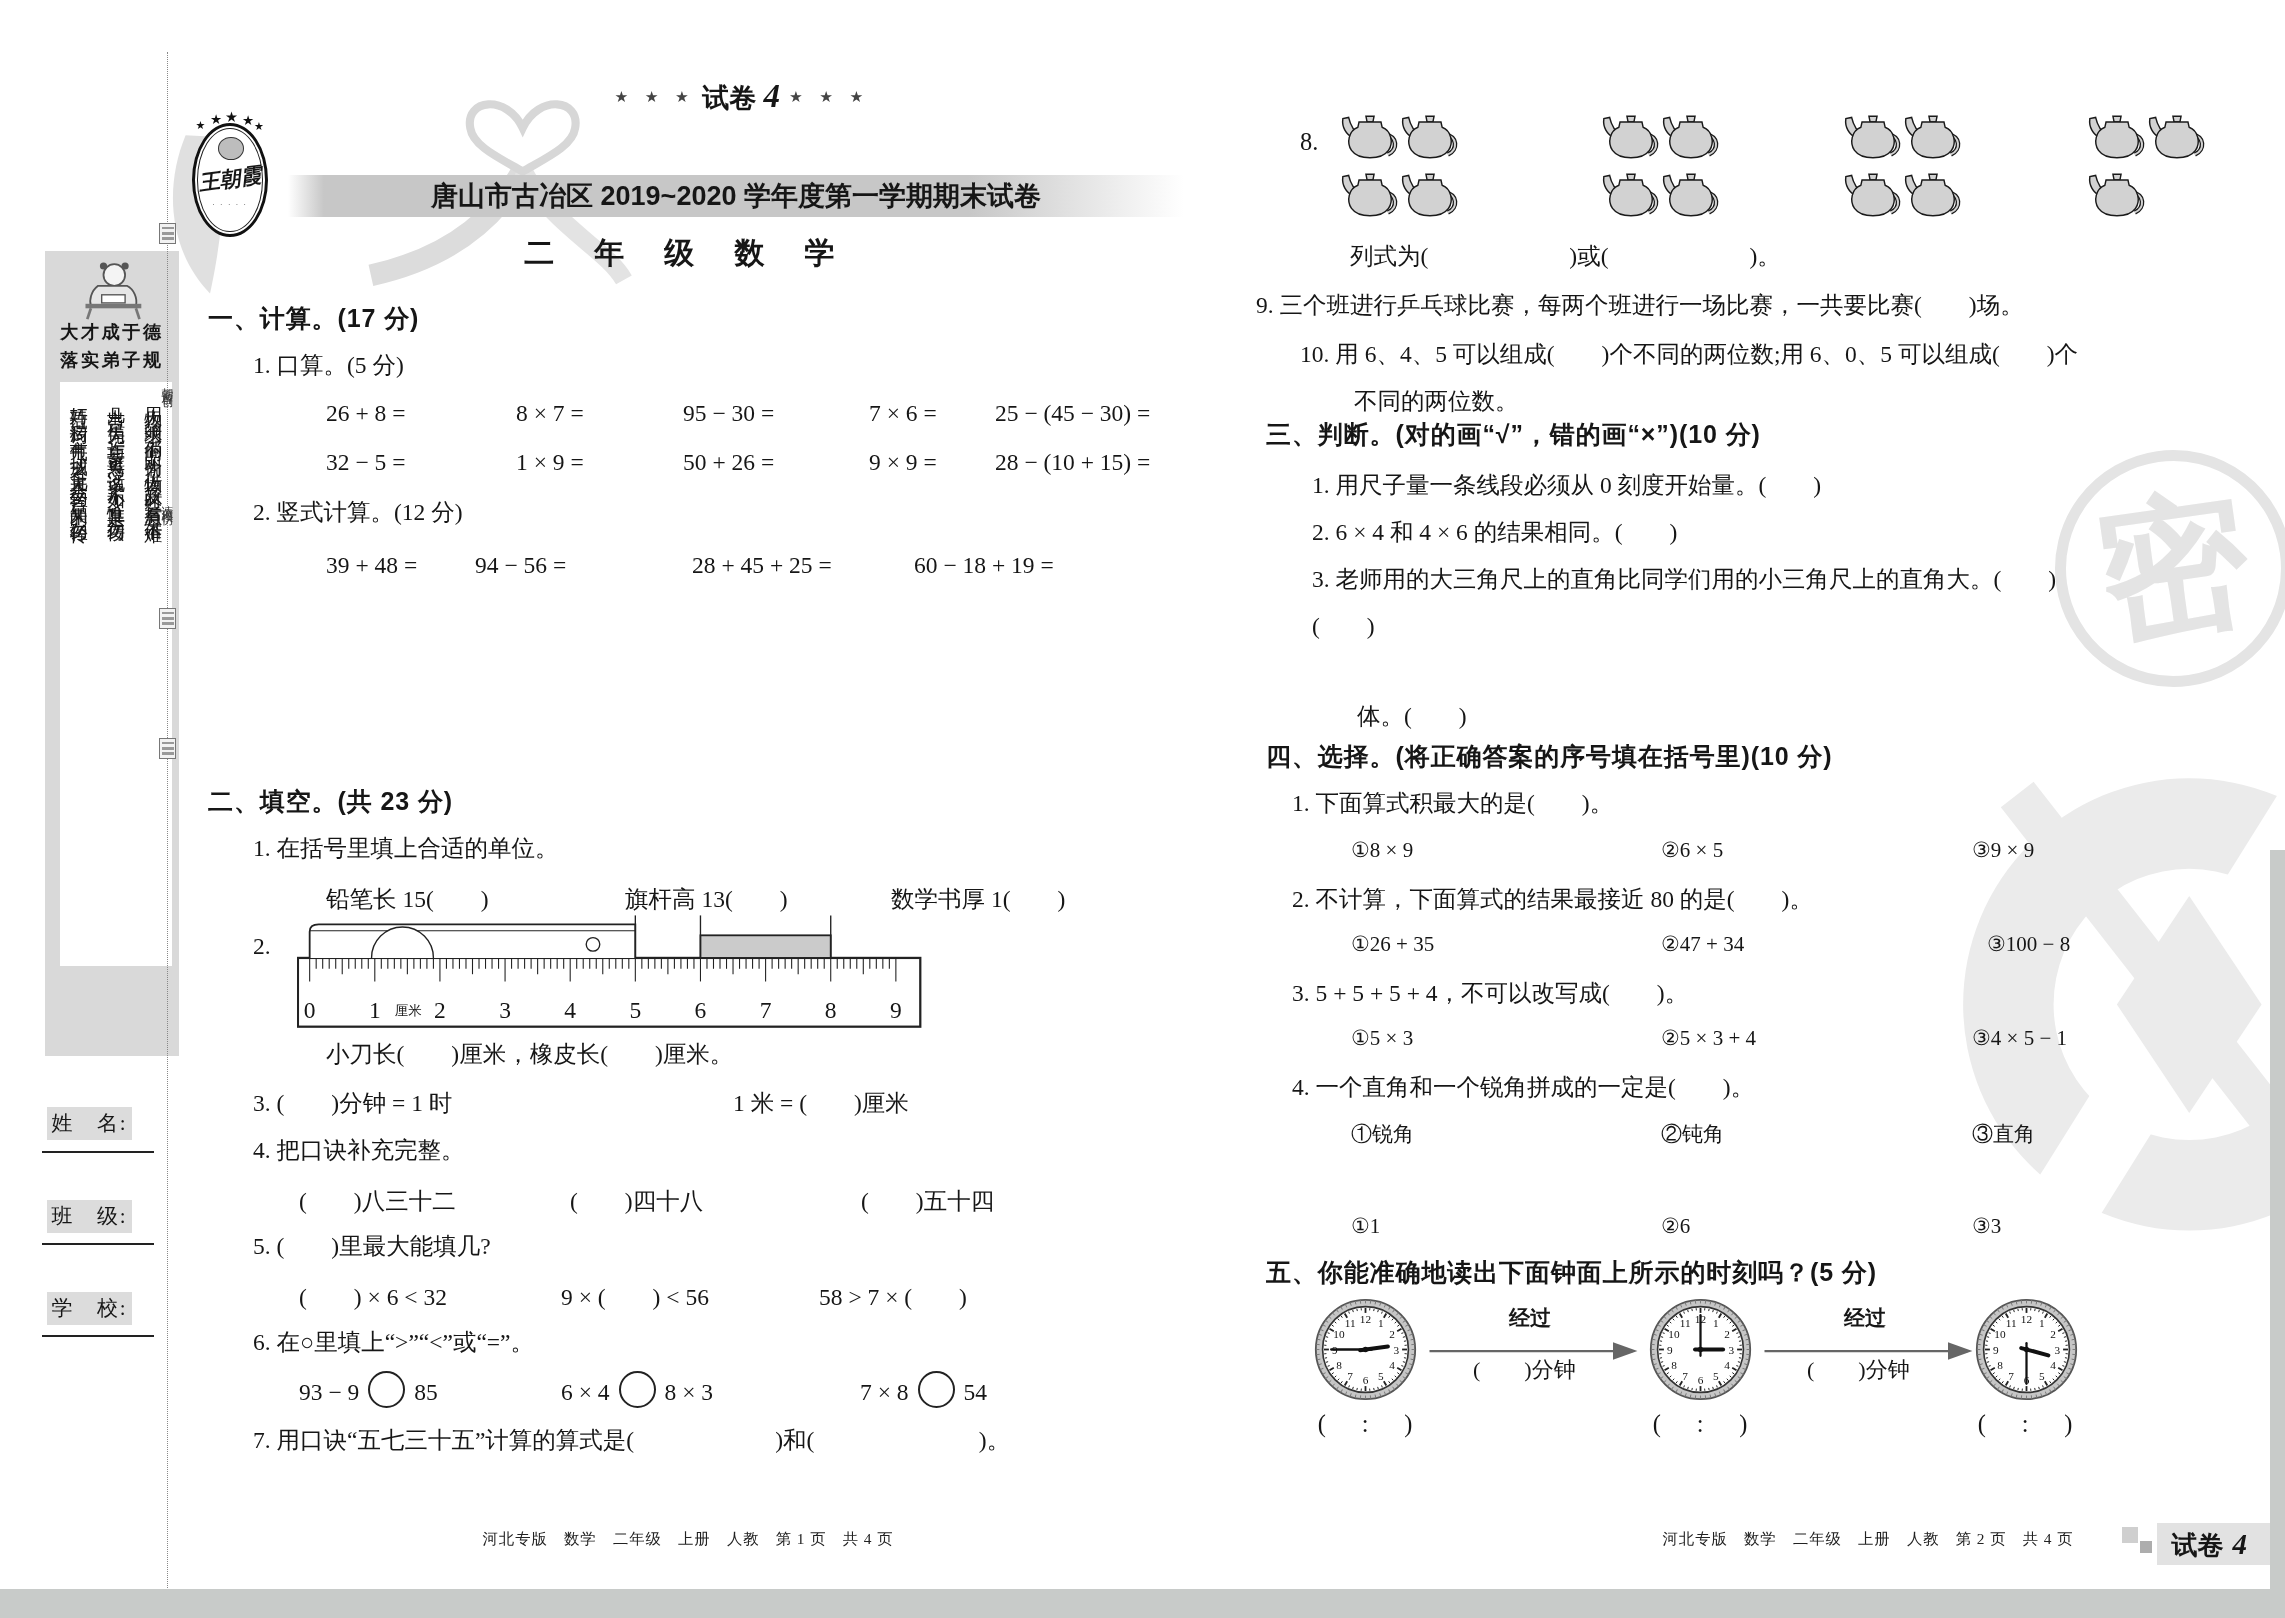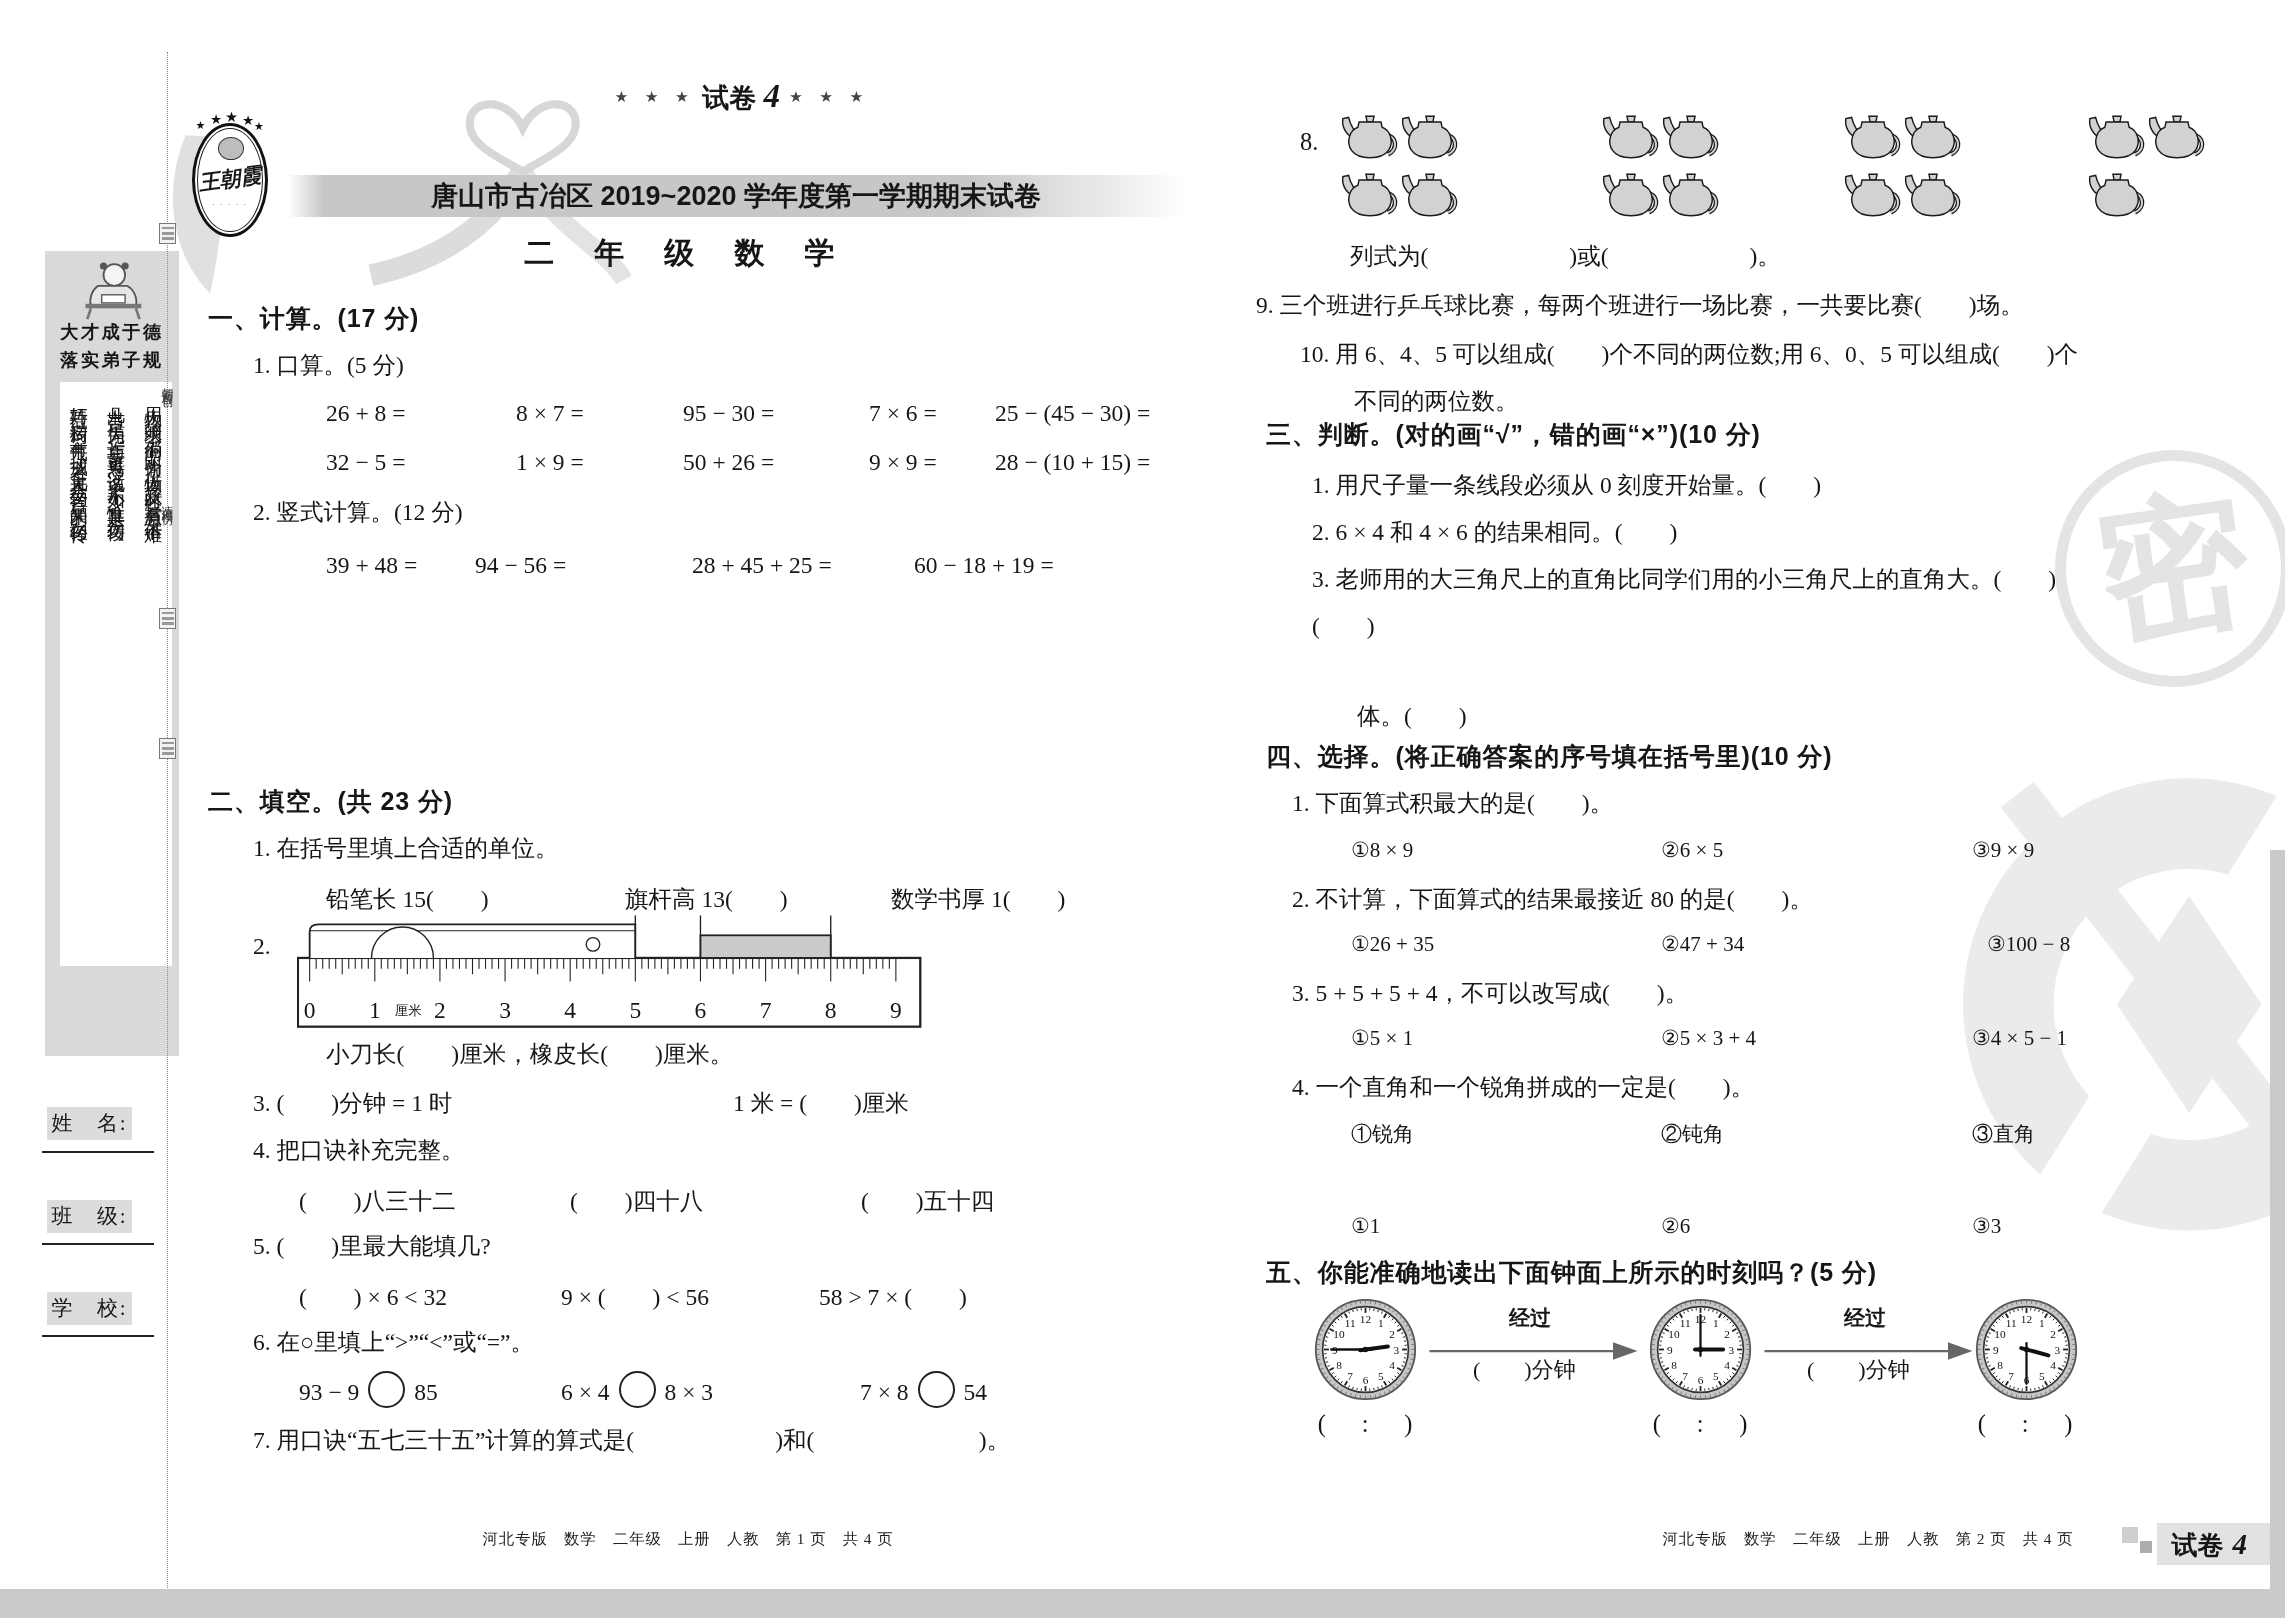--- a/index.html
+++ b/index.html
@@ -470,21 +470,21 @@
     <span style="left:621px">③9 × 9</span>
   </div>
   <div class="ln" style="left:1292px;top:885px">2. 不计算，下面算式的结果最接近 80 的是(　　)。</div>
   <div class="opts" style="left:1351px;top:932px">
     <span style="left:0">①26 + 35</span>
     <span style="left:310px">②47 + 34</span>
     <span style="left:636px">③100 − 8</span>
   </div>
   <div class="ln" style="left:1292px;top:979px">3. 5 + 5 + 5 + 4，不可以改写成(　　)。</div>
   <div class="opts" style="left:1351px;top:1026px">
-    <span style="left:0">①5 × 1</span>
+    <span style="left:0">①5 × 3</span>
     <span style="left:310px">②5 × 3 + 4</span>
     <span style="left:621px">③4 × 5 − 1</span>
   </div>
   <div class="ln" style="left:1292px;top:1073px">4. 一个直角和一个锐角拼成的一定是(　　)。</div>
   <div class="opts" style="left:1351px;top:1120px">
     <span style="left:0">①锐角</span>
     <span style="left:310px">②钝角</span>
     <span style="left:621px">③直角</span>
   </div>
   <div class="opts" style="left:1351px;top:1214px">

